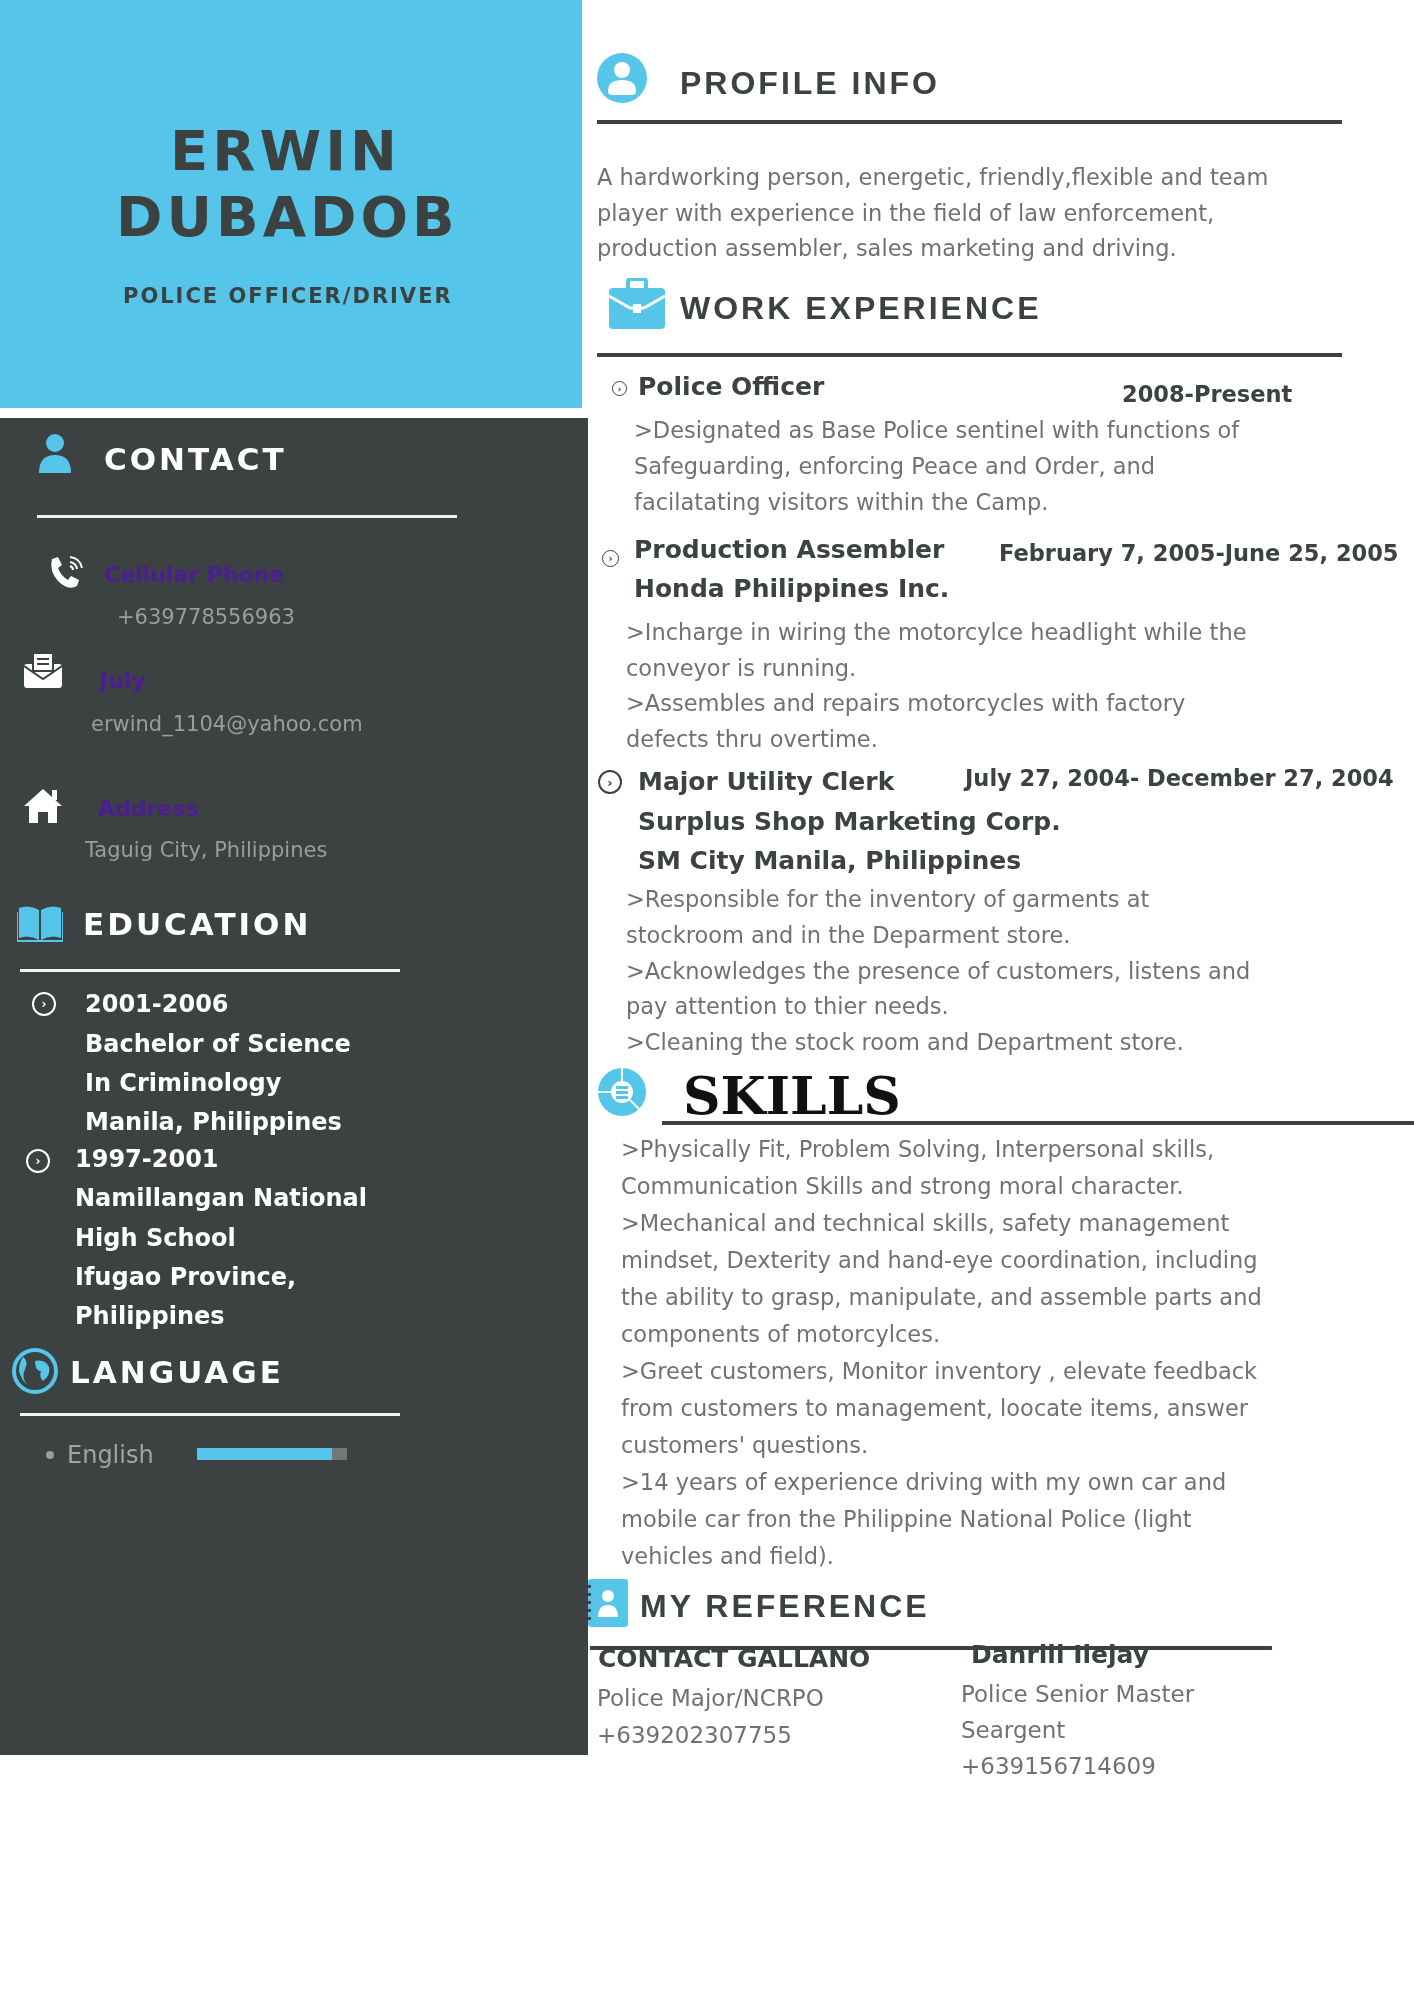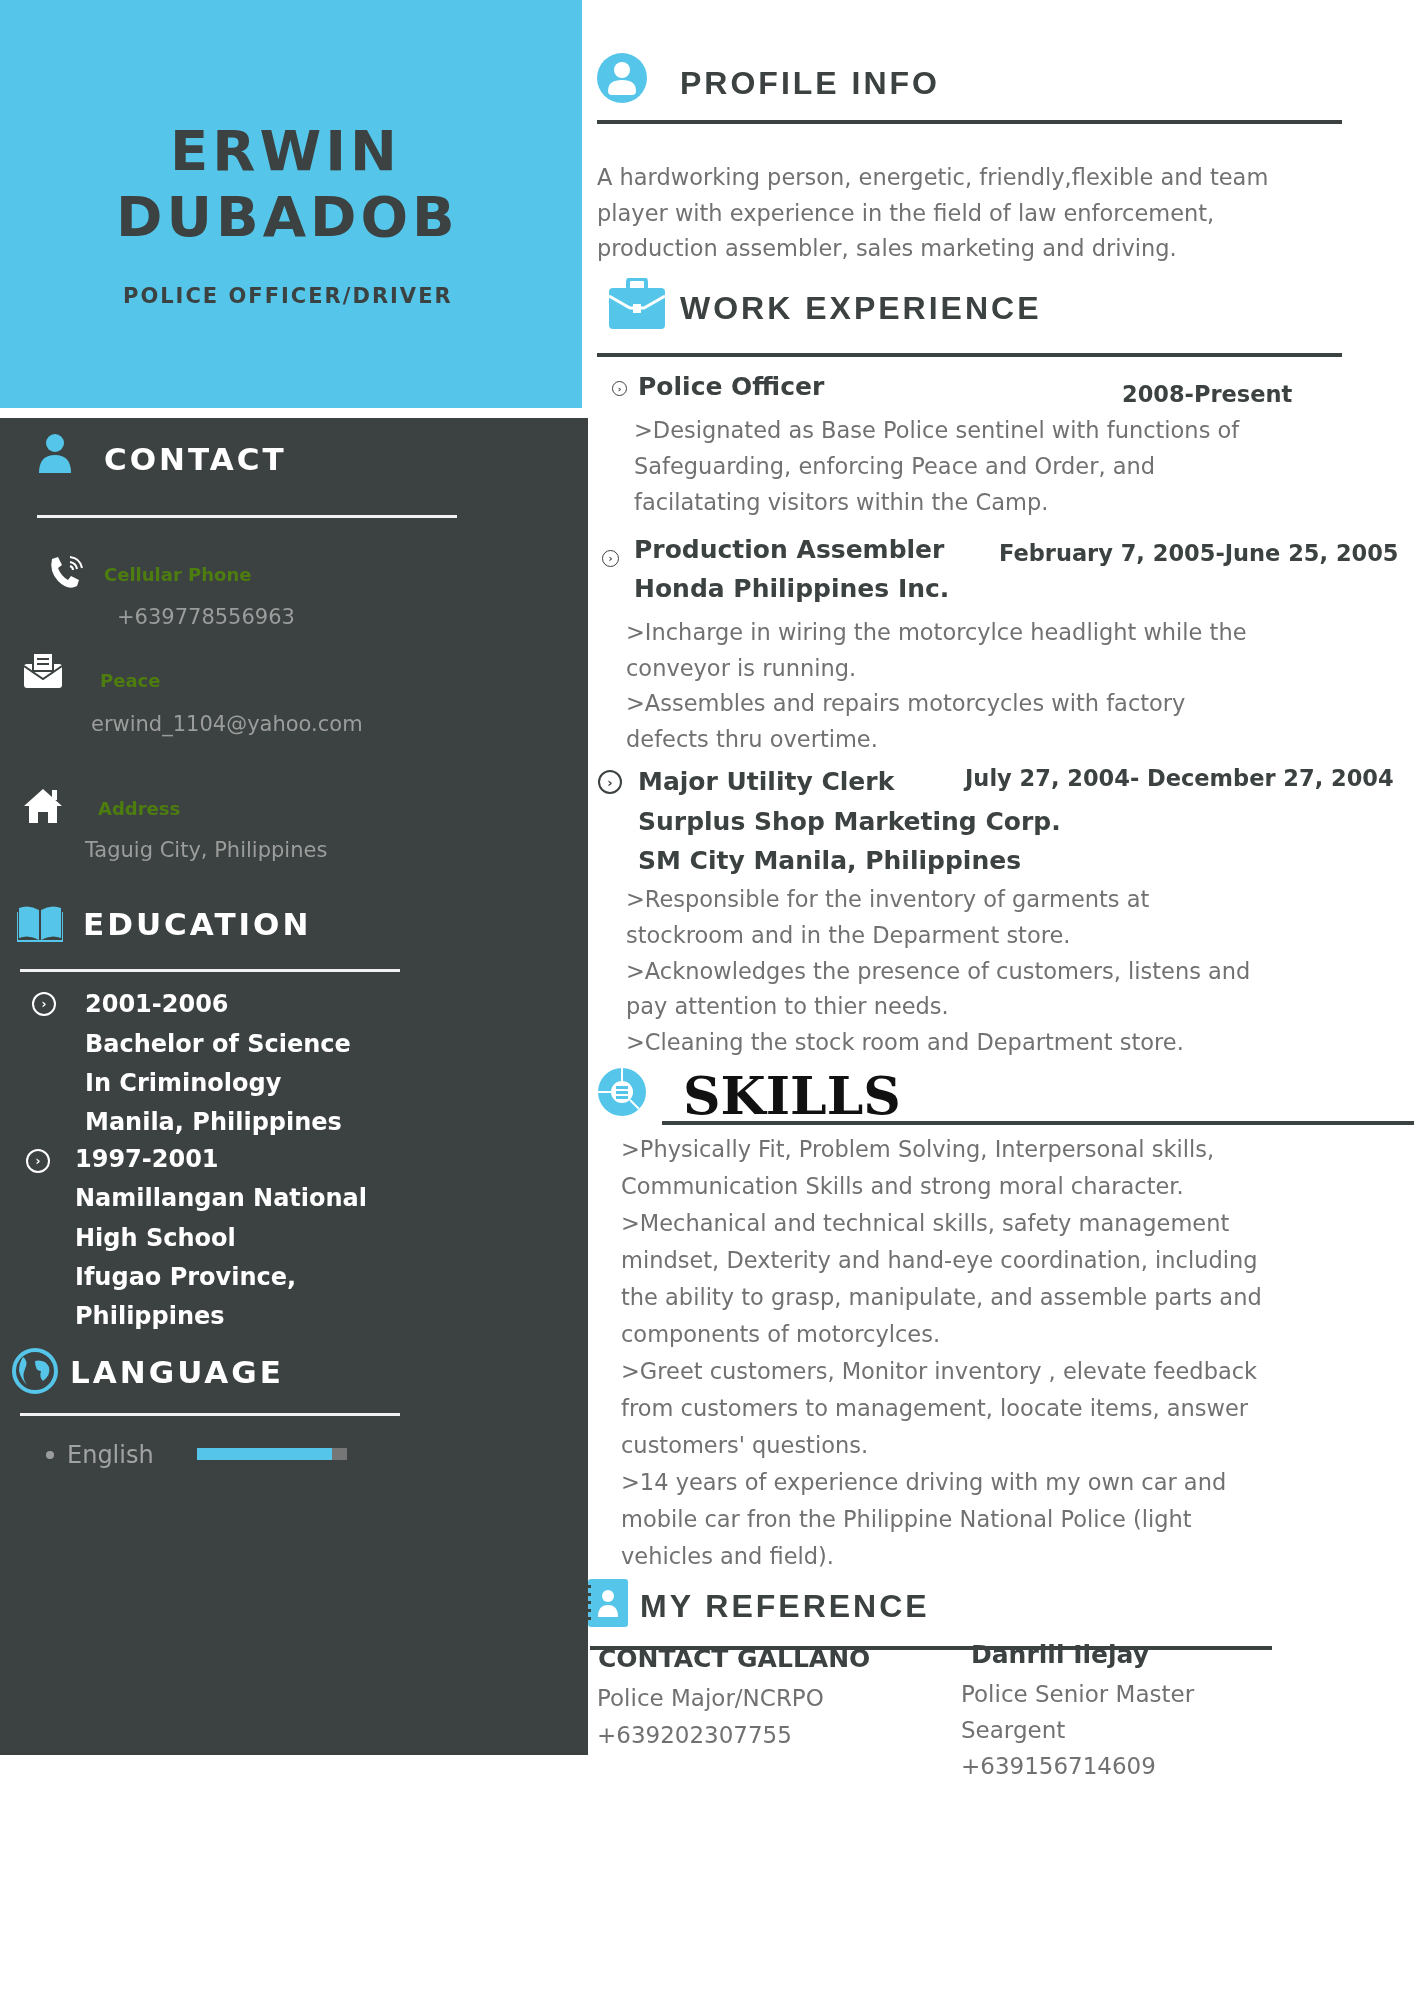--- a/index.html
+++ b/index.html
@@ -5,21 +5,21 @@
   html, body { margin:0; padding:0; }
   body { width:1414px; height:2000px; position:relative; background:#ffffff; overflow:hidden;
          font-family:"Liberation Sans", sans-serif; }
   .abs { position:absolute; white-space:nowrap; }
   .blue-block { position:absolute; left:0; top:0; width:582px; height:408px; background:#55c6e9; }
   .dark-block { position:absolute; left:0; top:418px; width:588px; height:1337px; background:#3c4241; }
   .name { font-family:"DejaVu Sans", sans-serif; font-weight:bold; color:#3c4241; font-size:56px; letter-spacing:4px; line-height:66px; }
   .job-title { font-family:"DejaVu Sans", sans-serif; font-weight:bold; color:#3c4241; font-size:21px; letter-spacing:2px; }
   .side-h { font-family:"DejaVu Sans", sans-serif; font-weight:bold; color:#ffffff; font-size:31px; letter-spacing:3px; line-height:36px; }
   .side-line { position:absolute; height:3px; background:#f2f2f2; }
-  .c-label { font-family:"DejaVu Sans", sans-serif; font-weight:bold; color:#4d7c0f; font-size:18px; line-height:28px;text-align:center; }
+  .c-label { font-family:"DejaVu Sans", sans-serif; font-weight:bold; color:#4c1d95; font-size:22px; line-height:28px;text-align:center; }
   .c-value { font-family:"DejaVu Sans", sans-serif; color:#9b9d9c; font-size:21px; line-height:28px; }
   .edu { font-family:"DejaVu Sans", sans-serif; font-weight:bold; color:#ffffff; font-size:24px; line-height:30px; }
   .main-h { font-family:Liberation Sans, sans-serif; font-weight:bold; color:#3c4241; font-size:32px; letter-spacing:3px; line-height:38px; }
   .main-line { position:absolute; height:4px; background:#3c4241; }
   .para { font-family:"DejaVu Sans", sans-serif; color:#717171; font-size:22.5px; line-height:36px; }
   .job { font-family:"DejaVu Sans", sans-serif; font-weight:bold; color:#3c4241; font-size:25px; line-height:32px; }
   .date { font-family:"DejaVu Sans", sans-serif; font-weight:bold; color:#3c4241; font-size:22.5px; line-height:30px; }
   .skills-h { font-family:"DejaVu Serif", serif; font-weight:bold; color:#111111; font-size:52px; line-height:56px; }
   .ref-name { font-family:"DejaVu Sans", sans-serif; font-weight:bold; color:#3c4241; font-size:25px; line-height:30px; }
   .ref-val { font-family:"DejaVu Sans", sans-serif; color:#717171; font-size:23px; line-height:30px; }
@@ -59,21 +59,21 @@
 
 <div class="abs" style="left:24px; top:652px; width:38px; height:36px;">
   <svg width="38" height="36" viewBox="0 0 38 36">
       <rect x="0" y="12" width="38" height="24" rx="3" fill="#ffffff"></rect>
       <rect x="9" y="1" width="20" height="18" fill="#ffffff" stroke="#3c4241" stroke-width="2"></rect>
       <line x1="13" y1="7" x2="25" y2="7" stroke="#3c4241" stroke-width="2"></line>
       <line x1="13" y1="12" x2="25" y2="12" stroke="#3c4241" stroke-width="2"></line>
       <path d="M0 14 L19 27 L38 14" stroke="#3c4241" stroke-width="2" fill="none"></path>
     </svg>
 </div>
-<div class="abs c-label" style="left:100px; top:667px;">Peace</div>
+<div class="abs c-label" style="left:100px; top:667px;">July</div>
 <div class="abs c-value" style="left:91px; top:710px;">erwind_1104@yahoo.com</div>
 
 <div class="abs" style="left:24px; top:788px; width:38px; height:36px;">
   <svg width="38" height="36" viewBox="0 0 38 36">
       <path d="M19 1 L38 18 L33 18 L33 35 L24 35 L24 24 L14 24 L14 35 L5 35 L5 18 L0 18 Z" fill="#ffffff"></path>
       <rect x="28" y="2" width="5" height="10" fill="#ffffff"></rect>
     </svg>
 </div>
 <div class="abs c-label" style="left:98px; top:795px;">Address</div>
 <div class="abs c-value" style="left:85px; top:836px;">Taguig City, Philippines</div>

